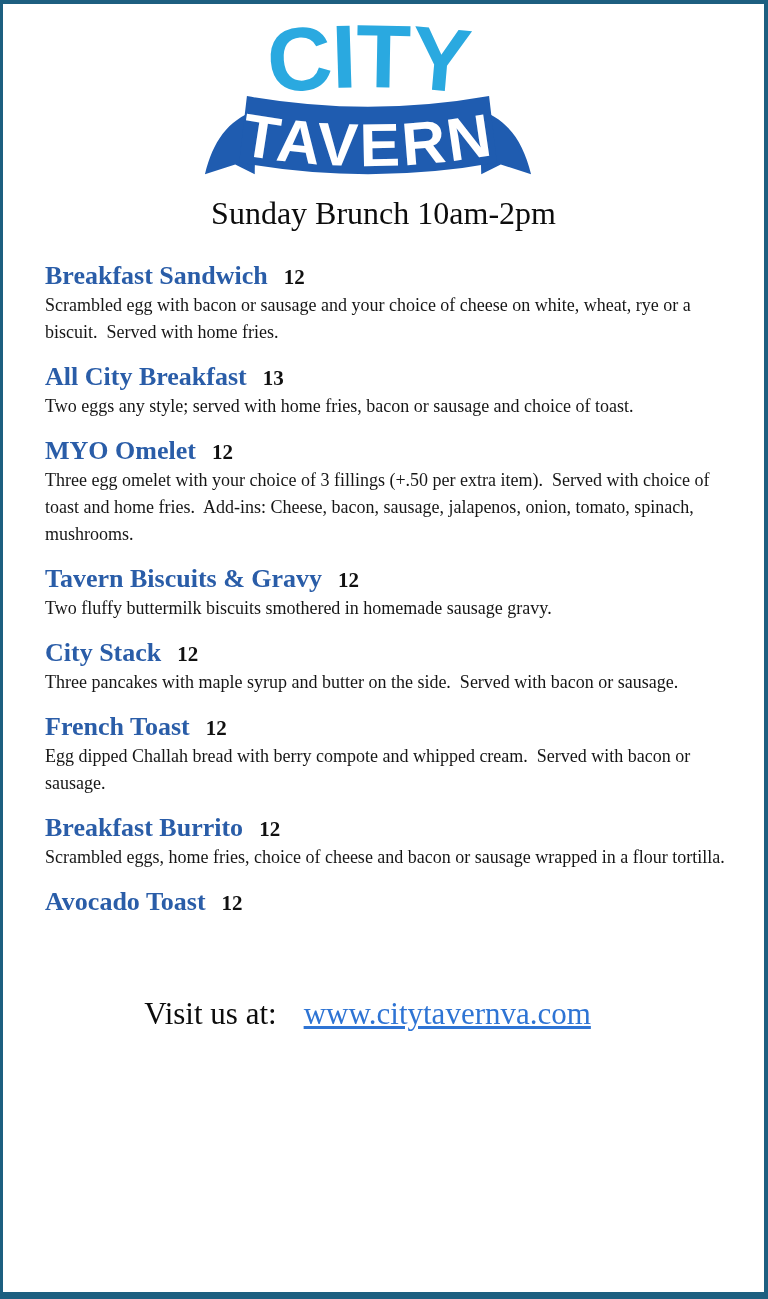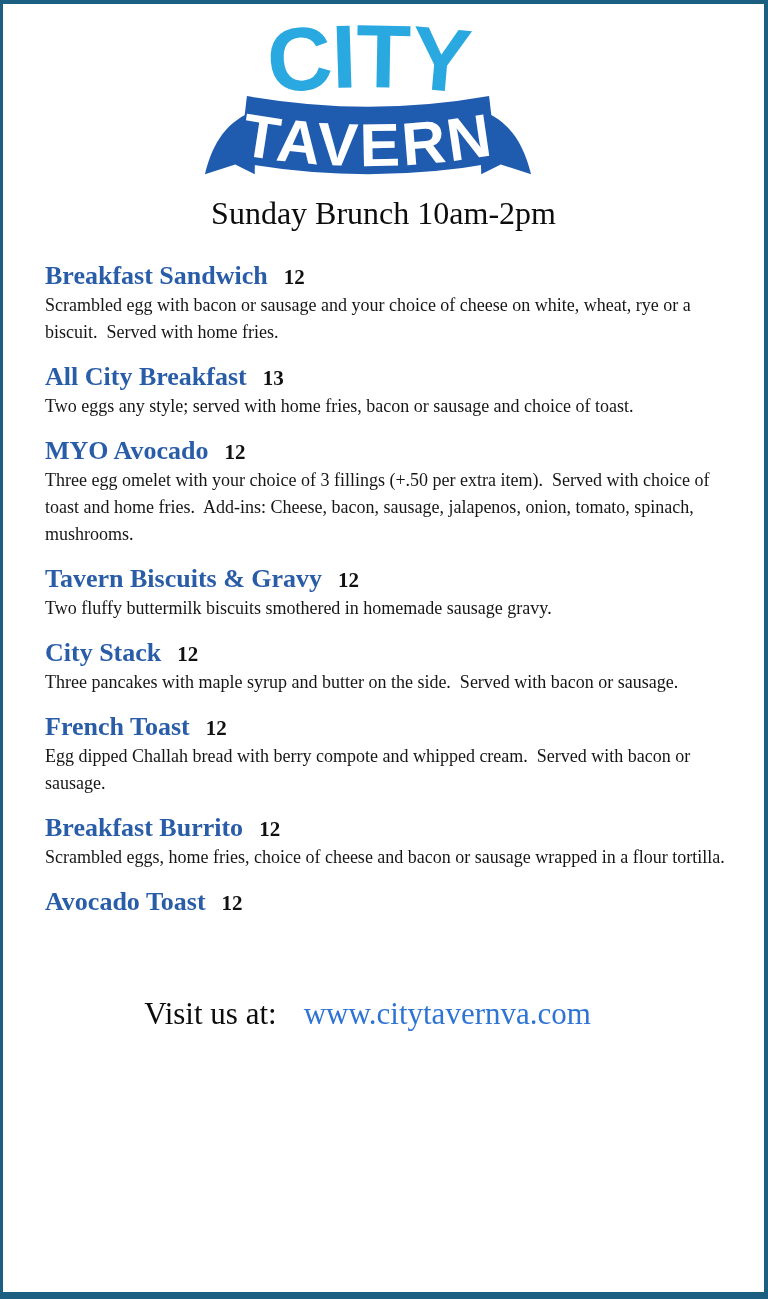--- a/index.html
+++ b/index.html
@@ -80,20 +80,21 @@
   
   .footer {
     margin-top: 78px;
     text-align: center;
     font-size: 31px;
     transform: translateX(-16px);
     color: #0c0c0c;
   }
   .footer-link {
     color: var(--link-color, #2e74d4);
+    text-decoration: underline;
     margin-left: 27px;
     cursor: pointer;
   }
 </style>
 </head>
 <body>
 
 <div class="page" style="--border-color: #1d5f80; --city-color: #2aa9e0; --banner-color: #1f5cb0; --name-color: #2a5da8; --link-color: #2e74d4;">
 
   <div class="logo-wrap">
@@ -127,21 +128,21 @@
 
     <div class="menu-item">
       <div class="item-header">
         <span class="item-name">All City Breakfast</span><span class="item-price">13</span>
       </div>
       <div class="item-desc">Two eggs any style; served with home fries, bacon or sausage and choice of toast.</div>
     </div>
 
     <div class="menu-item">
       <div class="item-header">
-        <span class="item-name">MYO Avocado</span><span class="item-price">12</span>
+        <span class="item-name">MYO Omelet</span><span class="item-price">12</span>
       </div>
       <div class="item-desc">Three egg omelet with your choice of 3 fillings (+.50 per extra item).  Served with choice of toast and home fries.  Add-ins: Cheese, bacon, sausage, jalapenos, onion, tomato, spinach, mushrooms.</div>
     </div>
 
     <div class="menu-item">
       <div class="item-header">
         <span class="item-name">Tavern Biscuits &amp; Gravy</span><span class="item-price">12</span>
       </div>
       <div class="item-desc">Two fluffy buttermilk biscuits smothered in homemade sausage gravy.</div>
     </div>

